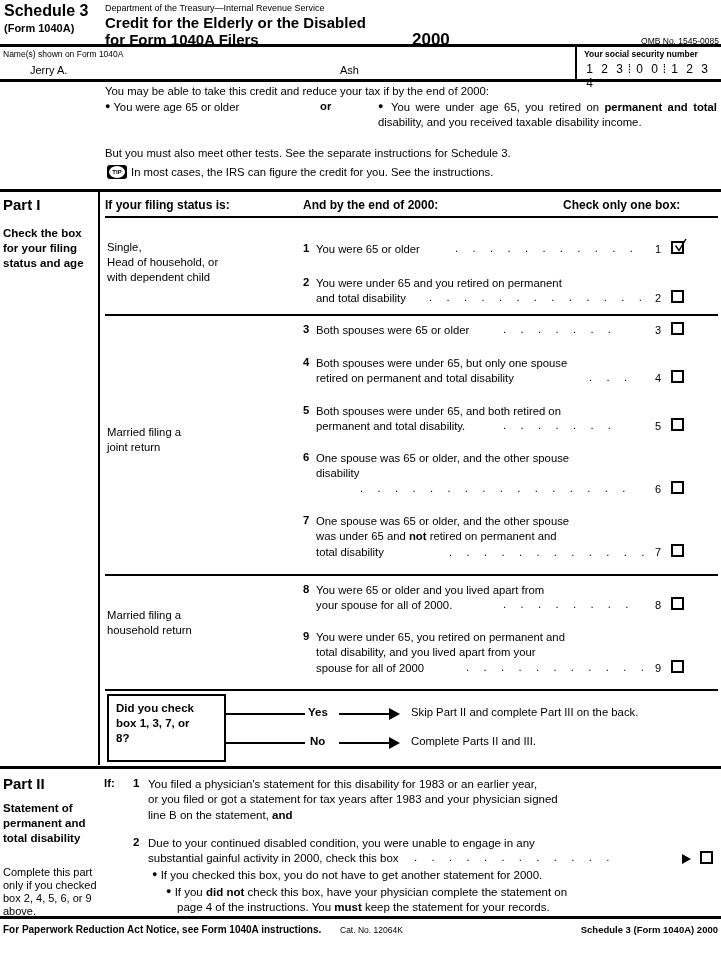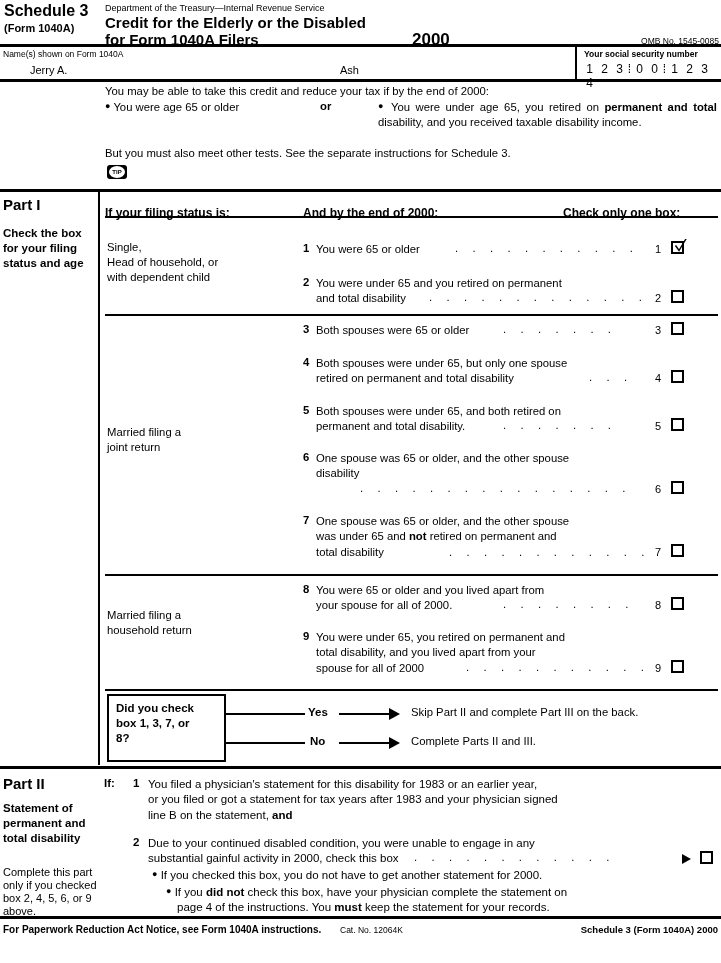--- a/index.html
+++ b/index.html
@@ -128,21 +128,21 @@
   .part-desc {
     font-size: 11.5px; font-weight: bold;
     line-height: 15px;
   }
   .part-note {
     font-size: 11px;
     line-height: 13px;
   }
 
   
-  .colhead { font-size: 12px; font-weight: bold; margin-top: 8px; }
+  .colhead { font-size: 12px; font-weight: bold; }
 
   
   .status-label { font-size: 11.3px; line-height: 15px; }
 
   
   .rownum { font-size: 11.3px; font-weight: bold; }
   .rowtext { font-size: 11.3px; line-height: 15.3px; }
   .rowtext.just { text-align: justify; }
   .boxnum { font-size: 11px; }
 
@@ -242,21 +242,21 @@
       </div>
       <div class="orword">or</div>
       <div class="b2">
         <span class="dot">●</span>
         <span>You were under age 65, you retired on </span><span class="b">permanent and total</span><span> disability, and you received taxable disability income.</span>
       </div>
     </div>
   </div>
   <div class="abs" style="left:105px; top:147px; width:612px; font-size:11.3px;">But you must also meet other tests. See the separate instructions for Schedule 3.</div>
   <div class="abs" style="left:107px; top:165px; width:612px; font-size:11.3px;">
-    <span class="tip-icon"></span>
+    <span class="tip-icon"></span><span>In most cases, the IRS can figure the credit for you. See the instructions.</span>
   </div>
 
   <div class="rule-thick" style="left:0; top:189px; width:721px;"></div>
 
   <div class="vrule" style="left:98px; top:192px; height:573px;"></div>
 
   <div class="abs part-name" style="left:3px; top:196px;">Part I</div>
   <div class="abs part-desc" style="left:3px; top:226px; width:94px;">Check the box for your filing status and age</div>
 
   <div class="abs colhead" style="left:105px; top:198px;">If your filing status is:</div>

